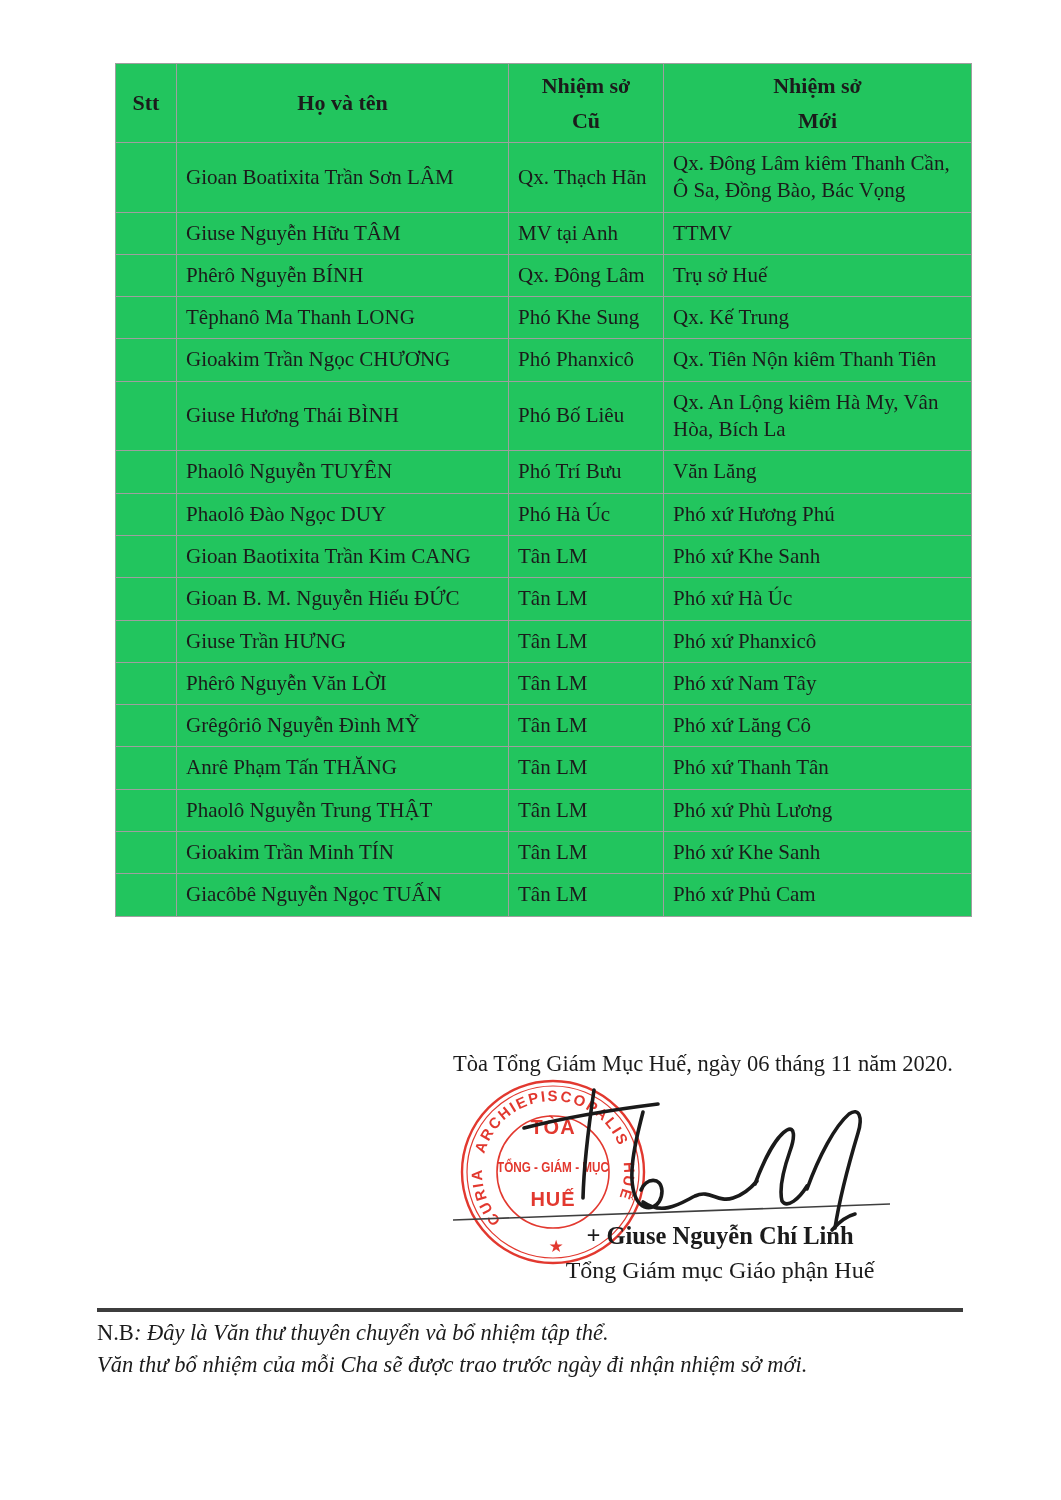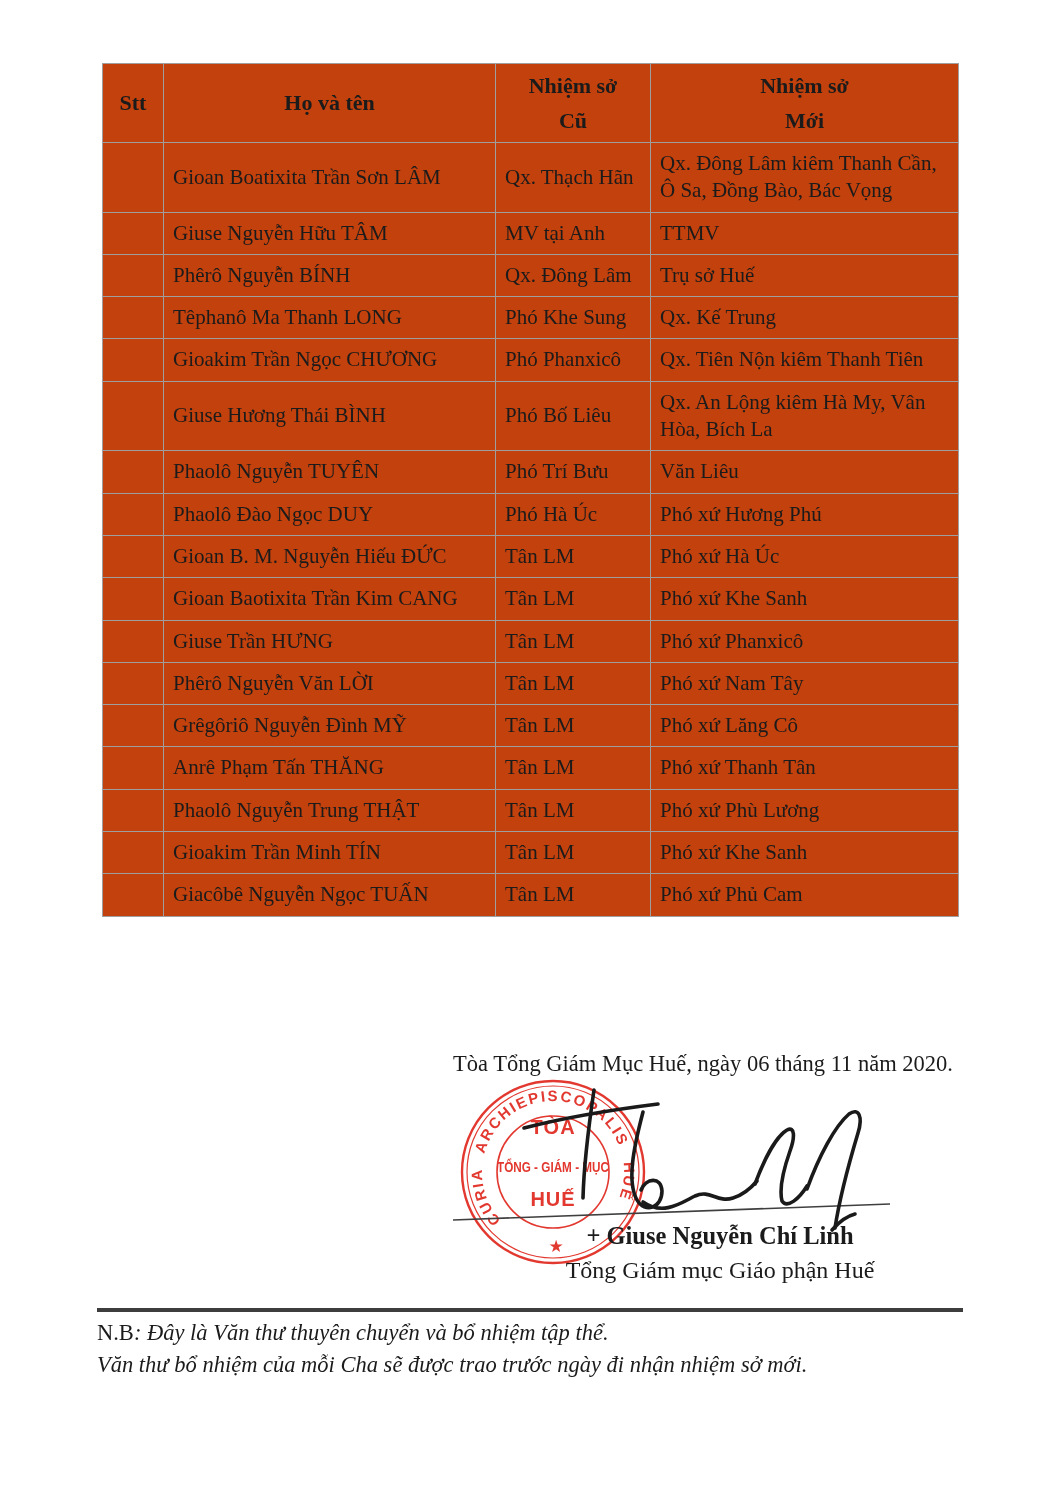--- a/index.html
+++ b/index.html
@@ -2,22 +2,22 @@
 <html lang="vi"><head>
 <meta charset="utf-8">
 <style>
   html,body{margin:0;padding:0;background:#ffffff;}
   .page{
     position:relative;width:1061px;height:1500px;background:#ffffff;
     font-family:"Liberation Serif",serif;color:#1b1b1b;overflow:hidden;
   }
   
   table.assign{
-    position:absolute;left:102px;top:63px;width:856px;
-    border-collapse:collapse;table-layout:fixed;background:#c2410c;
+    position:absolute;left:115px;top:63px;width:856px;
+    border-collapse:collapse;table-layout:fixed;background:#22c55e;
   }
   table.assign th,table.assign td{border:1px solid #9f9f9f;vertical-align:middle;}
   table.assign th{
     font-size:22px;font-weight:bold;text-align:center;padding:4px 2px;
   }
   table.assign th .hline{line-height:35px;}
   table.assign td{
     font-size:21px;line-height:1.3;padding:7px 8px 7px 9px;text-align:left;
   }
   td.c-stt{padding:7px 2px;}
@@ -106,39 +106,39 @@
         <tr>
         <td class="c-stt"></td>
         <td class="c-name">Giuse Hương Thái BÌNH</td>
         <td class="c-old">Phó Bố Liêu</td>
         <td class="c-new">Qx. An Lộng kiêm Hà My, Vân Hòa, Bích La</td>
       </tr>
         <tr>
         <td class="c-stt"></td>
         <td class="c-name">Phaolô Nguyễn TUYÊN</td>
         <td class="c-old">Phó Trí Bưu</td>
-        <td class="c-new">Văn Liêu</td>
+        <td class="c-new">Văn Lăng</td>
       </tr>
         <tr>
         <td class="c-stt"></td>
         <td class="c-name">Phaolô Đào Ngọc DUY</td>
         <td class="c-old">Phó Hà Úc</td>
         <td class="c-new">Phó xứ Hương Phú</td>
       </tr>
         <tr>
         <td class="c-stt"></td>
+        <td class="c-name">Gioan Baotixita Trần Kim CANG</td>
+        <td class="c-old">Tân LM</td>
+        <td class="c-new">Phó xứ Khe Sanh</td>
+      </tr>
+        <tr>
+        <td class="c-stt"></td>
         <td class="c-name">Gioan B. M. Nguyễn Hiếu ĐỨC</td>
         <td class="c-old">Tân LM</td>
         <td class="c-new">Phó xứ Hà Úc</td>
-      </tr>
-        <tr>
-        <td class="c-stt"></td>
-        <td class="c-name">Gioan Baotixita Trần Kim CANG</td>
-        <td class="c-old">Tân LM</td>
-        <td class="c-new">Phó xứ Khe Sanh</td>
       </tr>
         <tr>
         <td class="c-stt"></td>
         <td class="c-name">Giuse Trần HƯNG</td>
         <td class="c-old">Tân LM</td>
         <td class="c-new">Phó xứ Phanxicô</td>
       </tr>
         <tr>
         <td class="c-stt"></td>
         <td class="c-name">Phêrô Nguyễn Văn LỜI</td>

